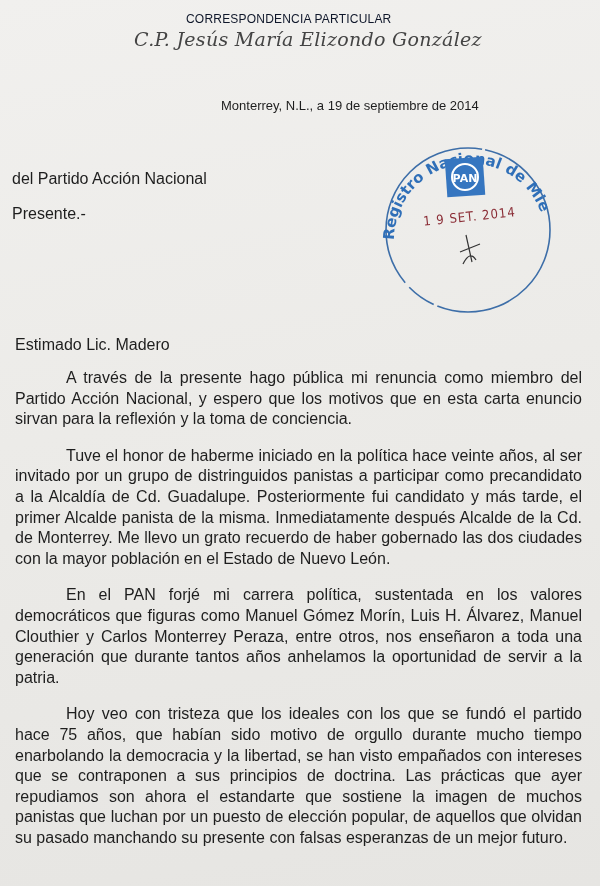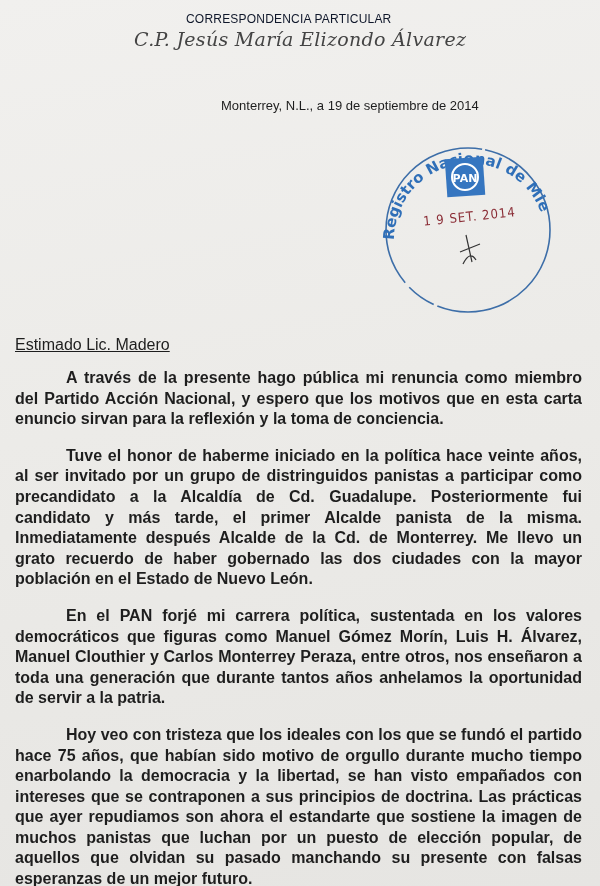--- a/index.html
+++ b/index.html
@@ -20,48 +20,50 @@
     .lh-name {
       position: absolute; left: 134px; top: 18px;
       font-family: "DejaVu Serif", serif; font-style: italic;
       font-size: 19px; color: #444; letter-spacing: 0.3px;
     }
     .date {
       position: absolute; left: 221px; top: 98px; font-size: 13px;
     }
     .recipient { position: absolute; left: 12px; top: 168px; font-size: 16px; }
     .recipient div { height: 35px; line-height: 22px; }
-    .greeting { position: absolute; left: 15px; top: 336px; font-size: 16px; text-decoration: underline; }
+    .greeting { position: absolute; left: 15px; top: 336px; font-size: 16px; }
     .body {
       position: absolute; left: 15px; top: 368px; width: 567px;
       font-size: 16px; line-height: 20.6px; text-align: justify;
     }
-    .body p { margin: 0 0 16px 0; text-indent: 51px; font-weight: bold; }
+    .body p { margin: 0 0 16px 0; text-indent: 51px; }
     .stamp {
       position: absolute; left: 380px; top: 140px; width: 175px; height: 175px;
     }
     .stamp-date {
       position: absolute; left: 423px; top: 209px; font-size: 13px; color: #8a2c35;
       font-family: "DejaVu Sans Condensed", "DejaVu Sans", sans-serif;
       transform: rotate(-6deg); letter-spacing: 1px;
     }
   </style>
 </head>
 <body>
 
 <div>
 
   <div class="letterhead">
     <div class="lh-org">CORRESPONDENCIA PARTICULAR</div>
-    <div class="lh-name">C.P. Jesús María Elizondo Álvarez</div>
+    <div class="lh-name">C.P. Jesús María Elizondo González</div>
   </div>
 
   <div class="date">Monterrey, N.L., a 19 de septiembre de 2014</div>
 
   <div class="recipient">
+    <div>del Partido Acción Nacional</div>
+    <div>Presente.-</div>
   </div>
 
   <svg class="stamp" viewBox="0 0 175 175" xmlns="http://www.w3.org/2000/svg">
     <defs>
       <path id="ringPath" d="M 14 100 A 76 76 0 0 1 160 70"></path>
     </defs>
     <circle cx="88" cy="90" r="82" fill="none" stroke="#3d6ea8" stroke-width="1.6" stroke-dasharray="160 4 30 6 200 3"></circle>
     <text font-family="DejaVu Sans, sans-serif" font-weight="bold" font-size="15" fill="#2f6fb8">
       <textPath href="#ringPath">Registro Nacional de Miembros</textPath>
     </text>

